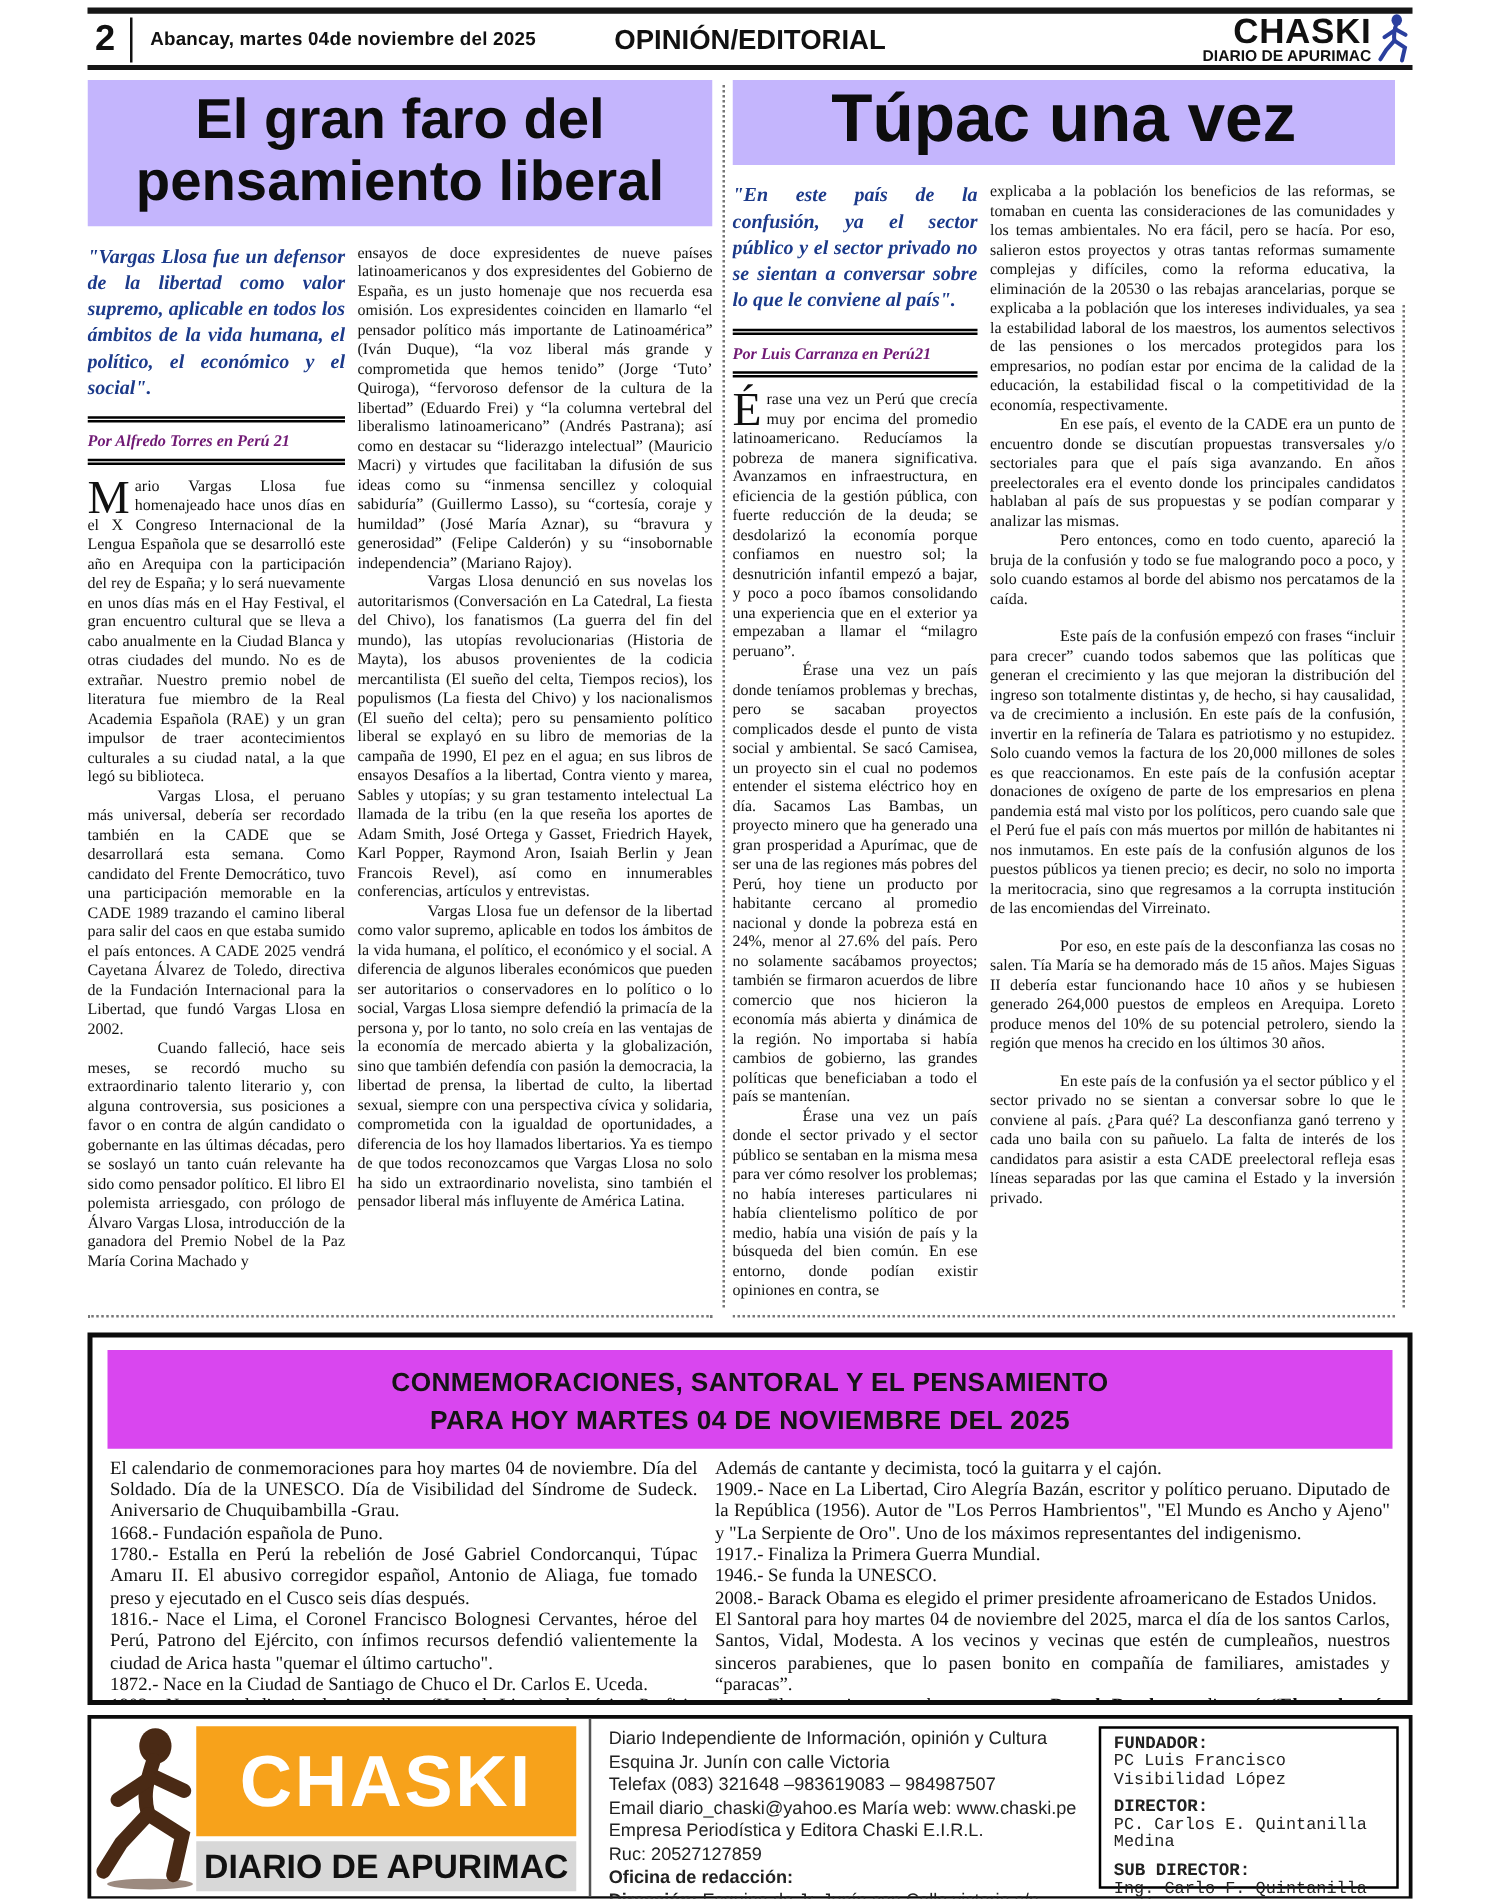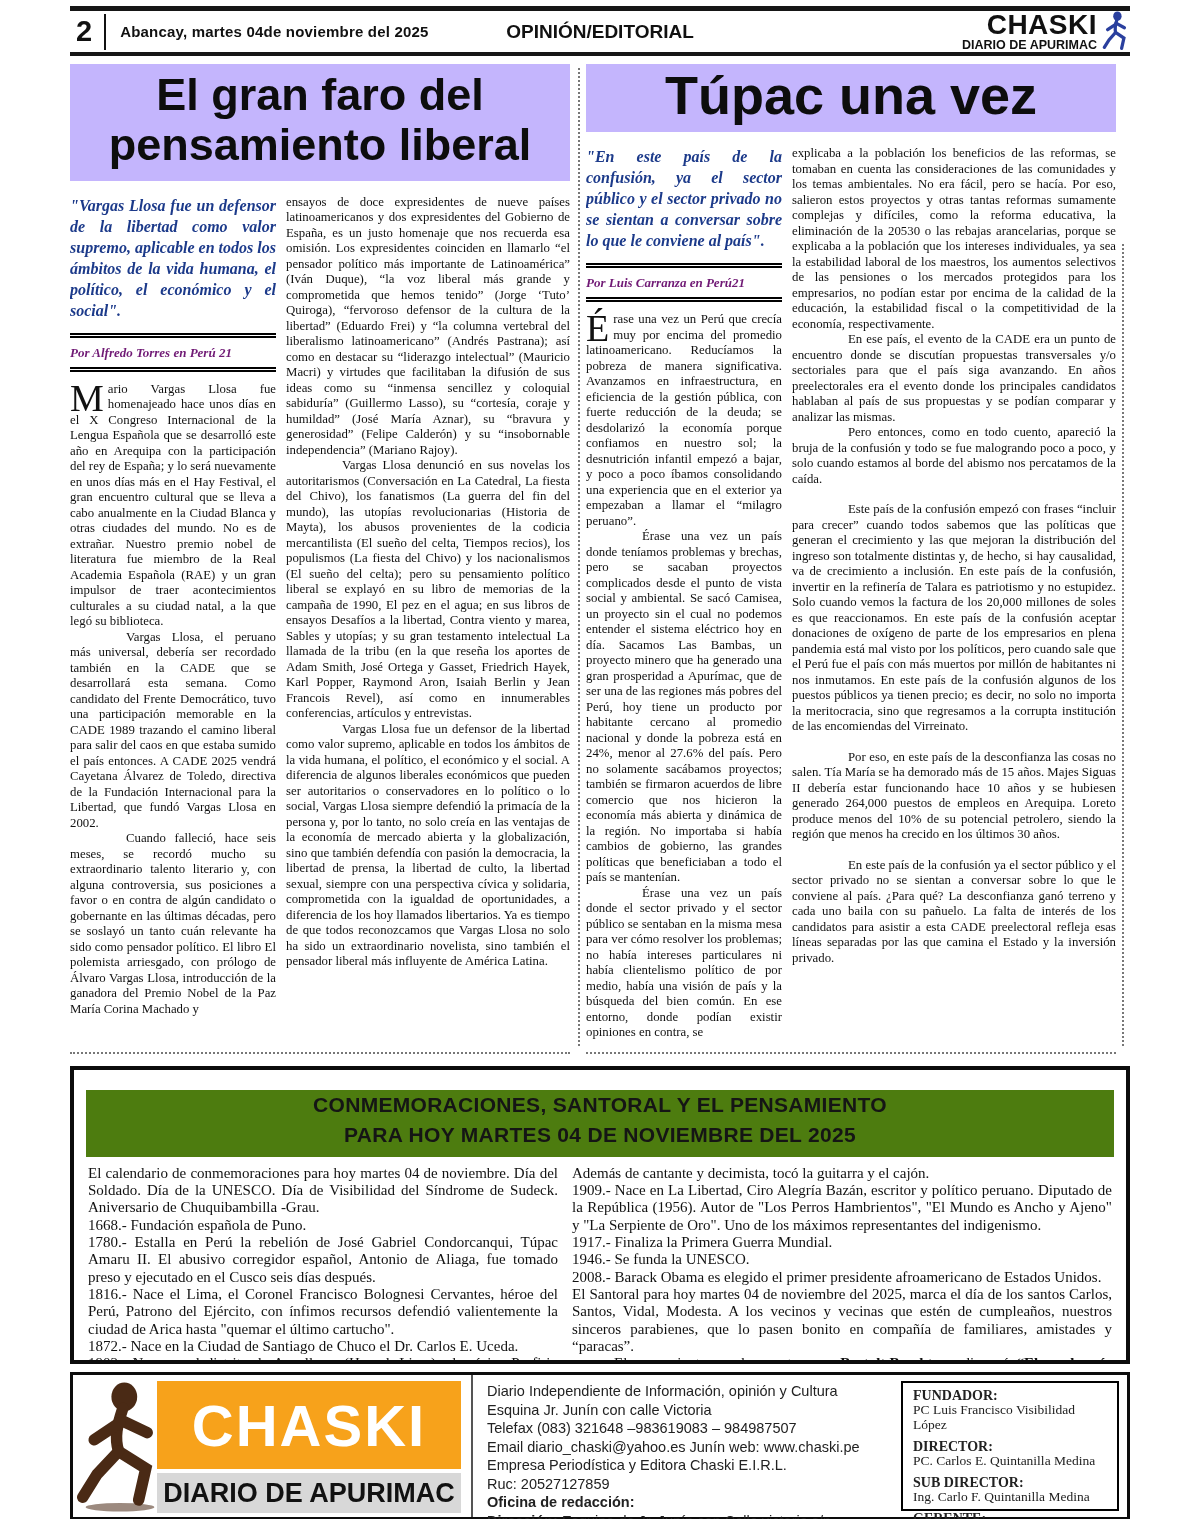--- a/index.html
+++ b/index.html
@@ -7,21 +7,21 @@
   .page { width:1200px; height:1519px; background:#fff; position:relative;
           font-family:"Liberation Serif", serif; color:#111; overflow:hidden; }
 
   
   .page-header { margin:6px 70px 0; border-top:5px solid #161616; border-bottom:4px solid #161616;
                  height:50px; position:relative; display:flex; align-items:center;
                  font-family:"Liberation Sans", sans-serif; }
   .page-num { font-size:29px; font-weight:bold; padding:0 12px 0 6px; }
   .page-num-divider { width:2px; background:#111; height:36px; margin-right:14px; }
   .header-date { font-size:15px; font-weight:bold; letter-spacing:0.2px; }
-  .header-section { position:absolute; left:50%; transform:translateX(-50%); font-size:19px; font-weight:bold; }
+  .header-section { position:absolute; left:50%; transform:translateX(-50%); font-size:22px; font-weight:bold; }
   .header-brand { margin-left:auto; display:flex; align-items:center; gap:5px; }
   .brand-text { text-align:right; line-height:1.02; }
   .brand-name { font-size:28px; font-weight:bold; letter-spacing:0.5px; display:block; }
   .brand-tag { font-size:12.5px; font-weight:bold; display:block; }
 
   
   .articles { display:flex; margin:8px 70px 0; height:992px; position:relative; }
   .article { position:relative; overflow:hidden; }
   .article.left-art { width:500px; }
   .article.right-art { width:530px; }
@@ -41,21 +41,21 @@
   .byline-box { border-top:5px double #000; border-bottom:5px double #000; padding:7px 0 6px; margin-bottom:10px; }
   .byline { font-style:italic; font-weight:bold; font-size:13px; color:#701a75; }
   .body-par { font-size:12.8px; line-height:15.5px; text-align:justify; }
   .body-par + .body-par { text-indent:56px; }
   .body-par.gap { margin-top:15px; }
   .dropcap { float:left; font-size:38px; line-height:29px; padding:2px 4px 0 0; }
   .dotted-rule { position:absolute; left:0; right:0; bottom:2px; border-top:2px dotted #777; }
 
   
   .commem { margin:10px 70px 0; border:4px solid #0c0c0c; height:298px; overflow:hidden; background:#fff; }
-  .commem-head { background:#4d7c0f; margin:20px 12px 4px; padding:0 4px 6px; text-align:center;
+  .commem-head { background:#d946ef; margin:10px 12px 4px; padding:12px 4px 6px; text-align:center;
                  font-family:"Liberation Sans", sans-serif; font-weight:bold; }
   .commem-head .line { display:block; font-size:21px; line-height:1.45; letter-spacing:0.3px; color:#151515; }
   .commem-body { display:flex; padding:4px 14px 10px; gap:14px; }
   .commem-col { font-size:15px; line-height:17.3px; text-align:justify; }
   .commem-col.left { width:470px; }
   .commem-col.right { flex:1; }
   .commem-col p { margin:0; }
   .thought { text-indent:42px; }
   .bold { font-weight:bold; }
 
@@ -65,22 +65,22 @@
   .f-runner { position:absolute; left:4px; top:6px; }
   .f-orange { position:absolute; left:84px; top:6px; right:10px; height:88px; background:#f7a21b;
               display:flex; align-items:center; justify-content:center; }
   .f-orange span { font-family:"Liberation Sans", sans-serif; font-weight:bold; font-size:58px;
                    color:#fff; letter-spacing:2px; }
   .f-grayband { position:absolute; left:84px; top:98px; right:10px; height:40px; background:#d8d8d8;
                 display:flex; align-items:center; justify-content:center; }
   .f-grayband span { font-family:"Liberation Sans", sans-serif; font-weight:bold; font-size:27px; color:#111; }
   .f-contact { flex:1; padding:7px 6px 4px 14px; font-family:"Liberation Sans", sans-serif;
                font-size:14.5px; line-height:1.28; color:#222; }
-  .f-staff { width:218px; border:2px solid #000; margin:6px 8px 6px 0; padding:5px 10px 2px;
-             font-family:Liberation Serif, serif; color:#222; flex:none; }
+  .f-staff { width:240px; border:2px solid #000; margin:6px 8px 6px 0; padding:5px 10px 2px;
+             font-family:Liberation Mono, monospace; color:#222; flex:none; }
   .staff-entry { margin-bottom:6.5px; }
   .staff-role { font-weight:bold; font-size:14px; line-height:1.08; display:block; }
   .staff-name { font-size:13.5px; line-height:1.08; display:block; }
 
   .runner-blue path, .runner-blue ellipse { fill:none; stroke:#2a3f9e; }
   .runner-blue .solid { fill:#2a3f9e; stroke:none; }
   .runner-brown path, .runner-brown ellipse { fill:none; stroke:#4a2a15; }
   .runner-brown .solid { fill:#4a2a15; stroke:none; }
 </style>
 </head>
@@ -202,21 +202,21 @@
         <span>CHASKI</span>
       </div>
       <div class="f-grayband">
         <span>DIARIO DE APURIMAC</span>
       </div>
     </div>
     <div class="f-contact">
       <div>Diario Independiente de Información, opinión y Cultura</div>
       <div>Esquina  Jr. Junín con calle Victoria</div>
       <div>Telefax (083) 321648 –983619083 – 984987507</div>
-      <div>Email diario_chaski@yahoo.es  Junín web: www.chaski.pe</div>
+      <div>Email diario_chaski@yahoo.es  María web: www.chaski.pe</div>
       <div>Empresa Periodística y Editora Chaski E.I.R.L.</div>
       <div>Ruc: 20527127859</div>
       <div class="bold">Oficina de redacción:</div>
       <div><span class="bold">Dirección:</span><span> Esquina de Jr. Junín con Calle victoria  s/n</span></div>
     </div>
     <div class="f-staff">
       <div class="staff-entry">
         <span class="staff-role">FUNDADOR:</span>
         <span class="staff-name">PC Luis Francisco Visibilidad López</span>
       </div>

